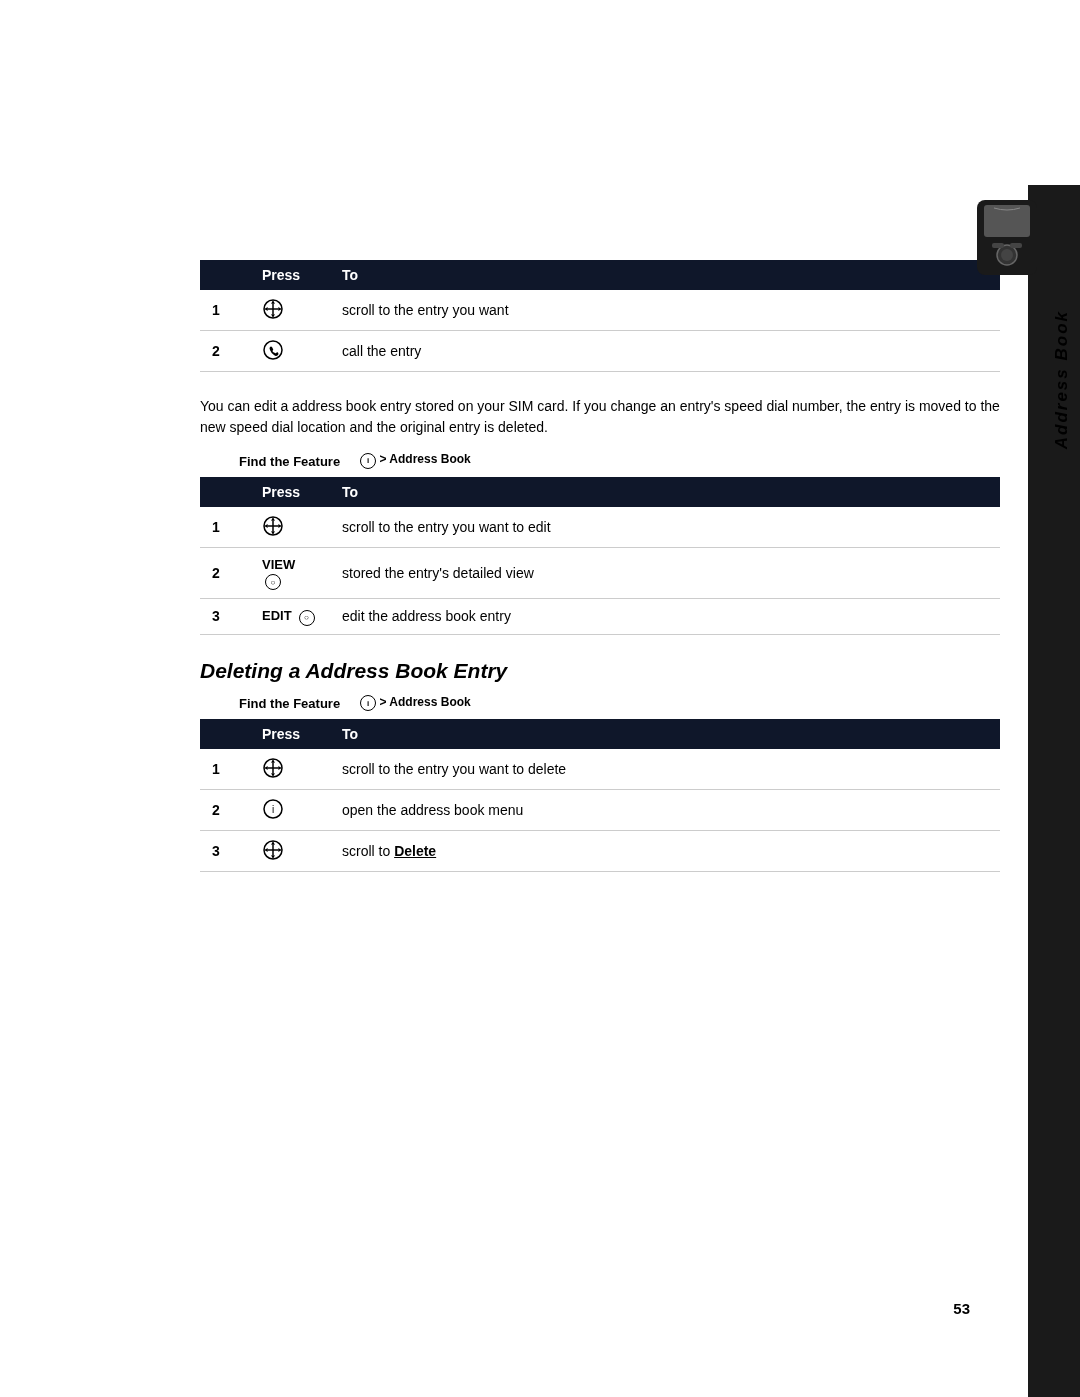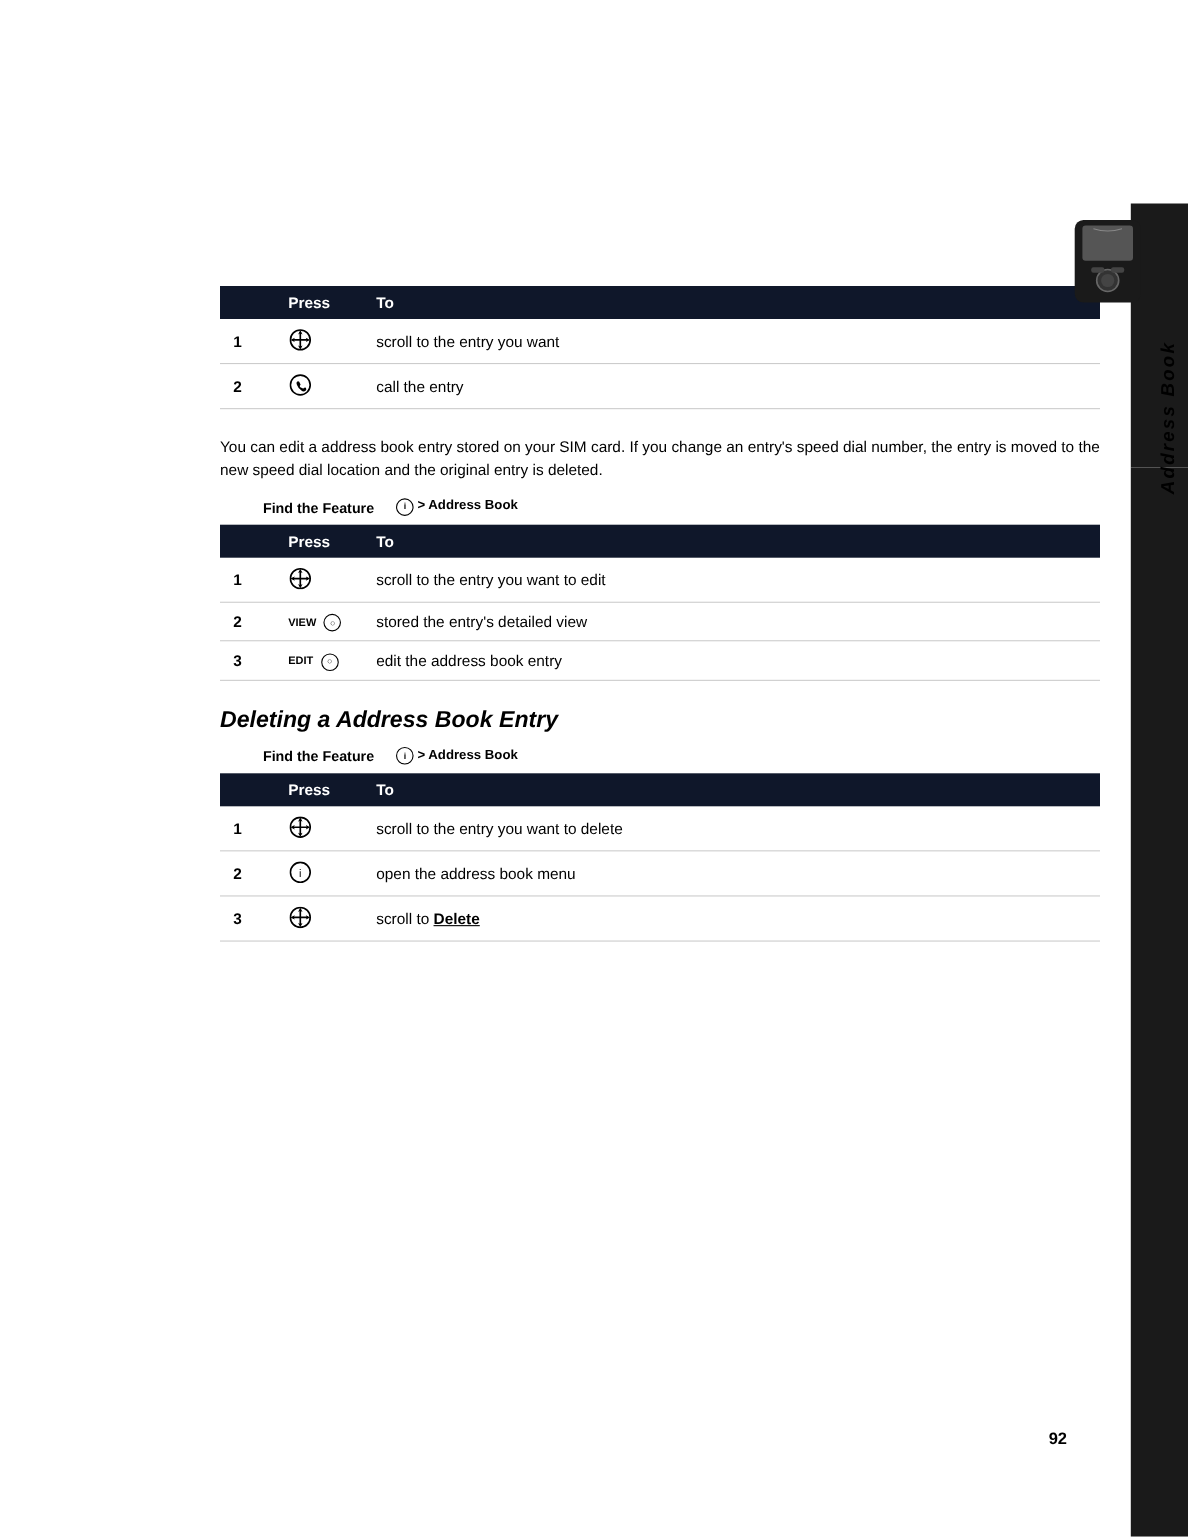--- a/index.html
+++ b/index.html
@@ -158,21 +158,21 @@
     }
 
     
     .bold-text {
       font-weight: bold;
       text-decoration: underline;
     }
 
     .keyword-bold {
       font-weight: bold;
-      font-size: 10px;
+      font-size: 13px;
     }
 
     
     .page-number {
       position: absolute;
       bottom: 80px;
       right: 110px;
       font-size: 15px;
       font-weight: bold;
     }
@@ -371,16 +371,16 @@
                 <polygon points="1,10 5,8 4,10 5,12" fill="#000"></polygon>
                 <polygon points="19,10 15,8 16,10 15,12" fill="#000"></polygon>
               </svg>
             </span>
           </td>
           <td>scroll to <span class="bold-text">Delete</span></td>
         </tr>
       </tbody>
     </table>
 
-    <div class="page-number">92</div>
+    <div class="page-number">53</div>
 
   </div>
 </div>
 
 </body></html>

